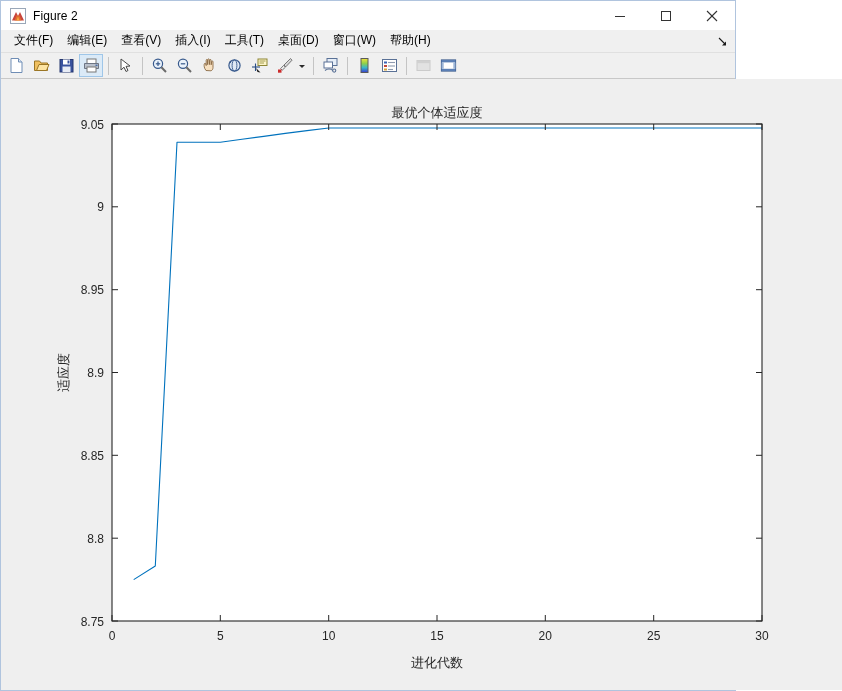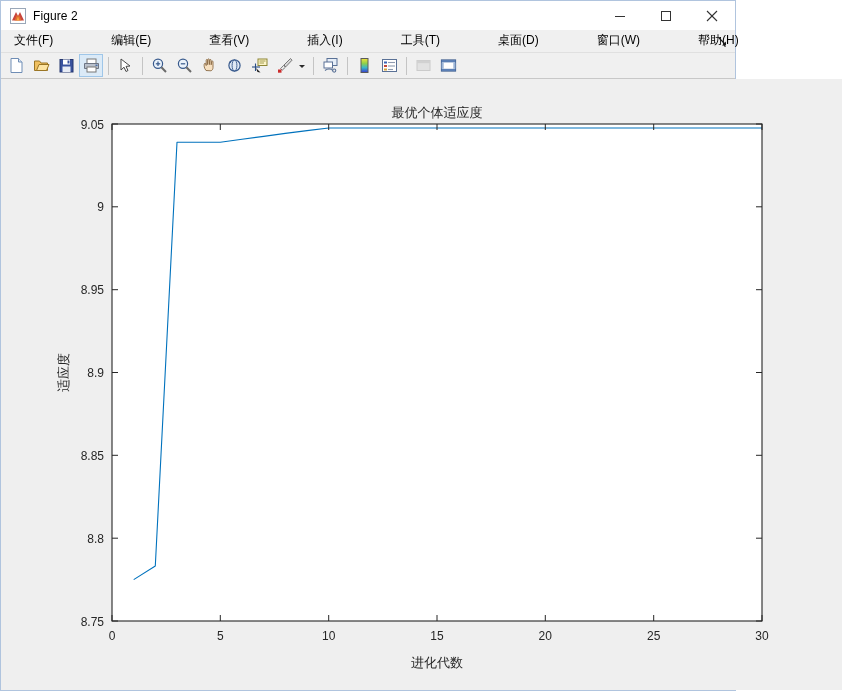--- a/index.html
+++ b/index.html
@@ -71,21 +71,20 @@
 
   
   .menubar {
     height: 22px;
     min-height: 22px;
     background: #f0f0f0;
     display: flex;
     align-items: center;
     position: relative;
     padding-left: 6px;
-    gap: 44px;
   }
   .menu-item {
     font-size: 12px;
     color: #000000;
     padding: 2px 7px 3px 7px;
     white-space: nowrap;
   }
   .menu-overflow {
     position: absolute;
     right: 6px;

